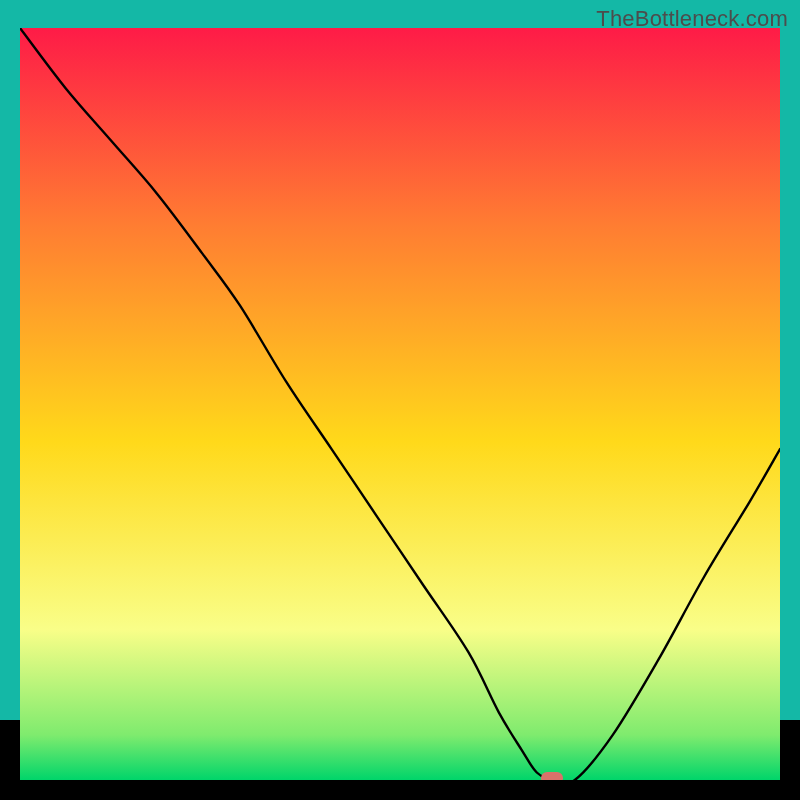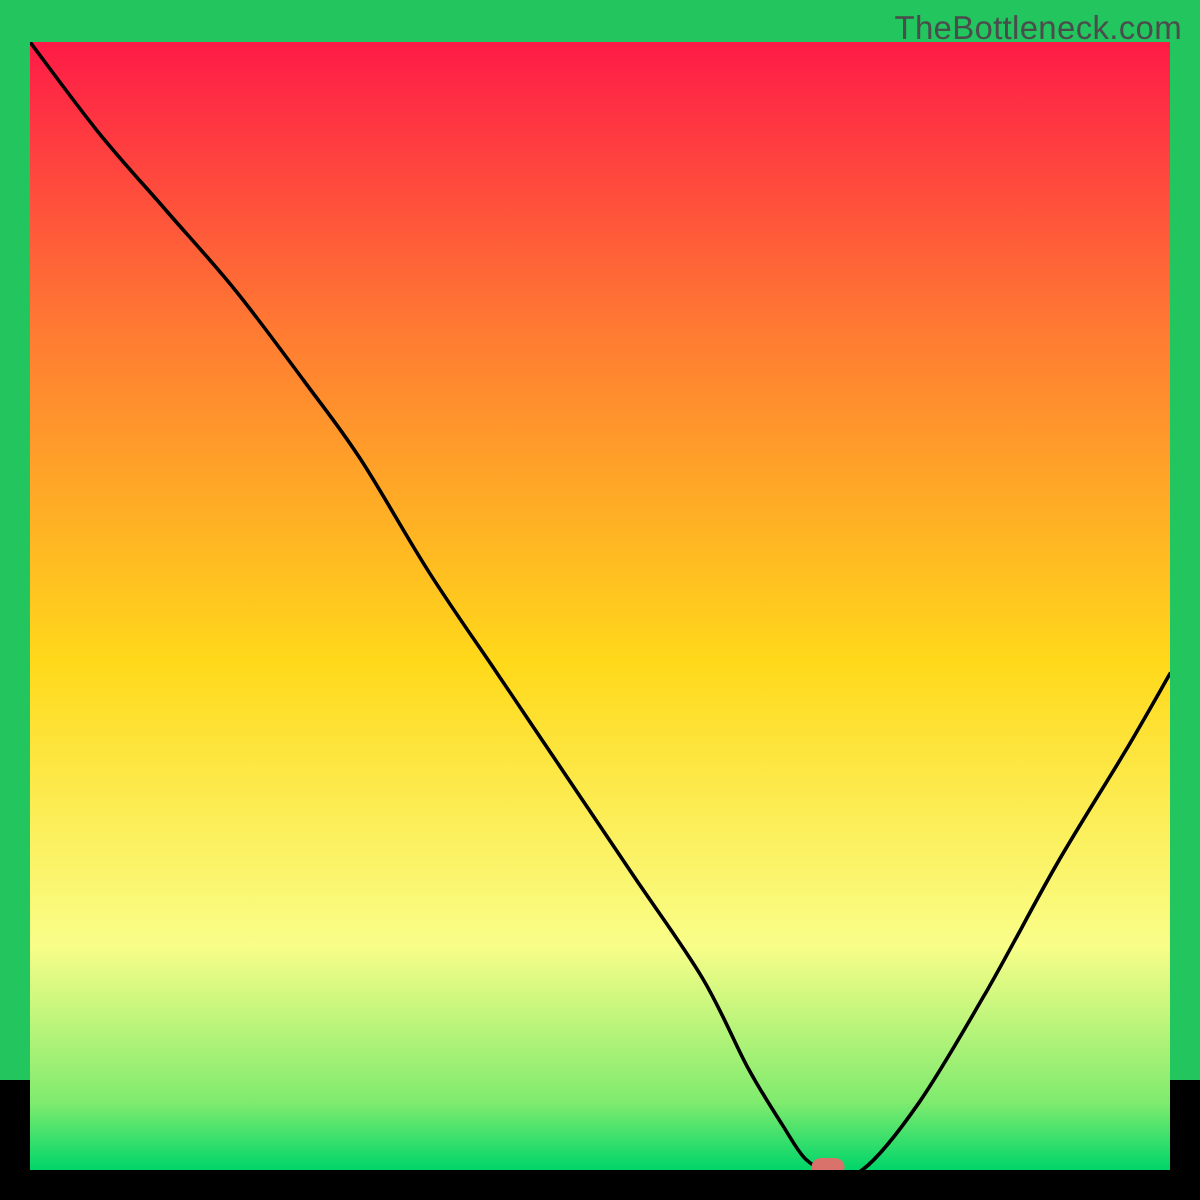--- a/index.html
+++ b/index.html
@@ -8,21 +8,21 @@
     width: 800px;
     height: 800px;
     background: #000;
     font-family: Arial, Helvetica, sans-serif;
     overflow: hidden;
   }
   .frame {
     position: relative;
     width: 800px;
     height: 720px;
-    background: #22c55e;
+    background: #14b8a6;
   }
   .watermark {
     position: absolute;
     top: 6px;
     right: 12px;
     color: #4c4c4c;
     font-size: 22px;
     font-weight: 500;
     letter-spacing: 0.2px;
     z-index: 10;

